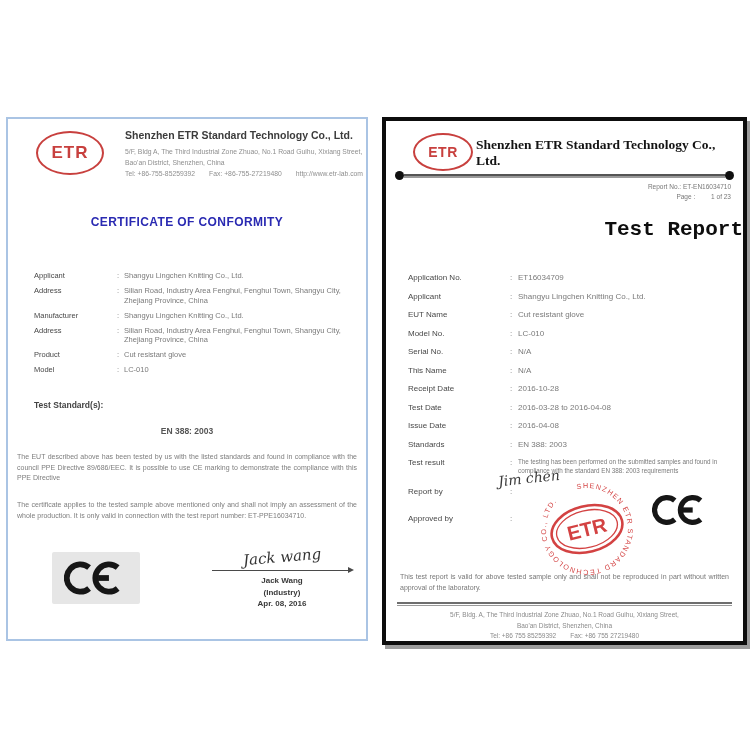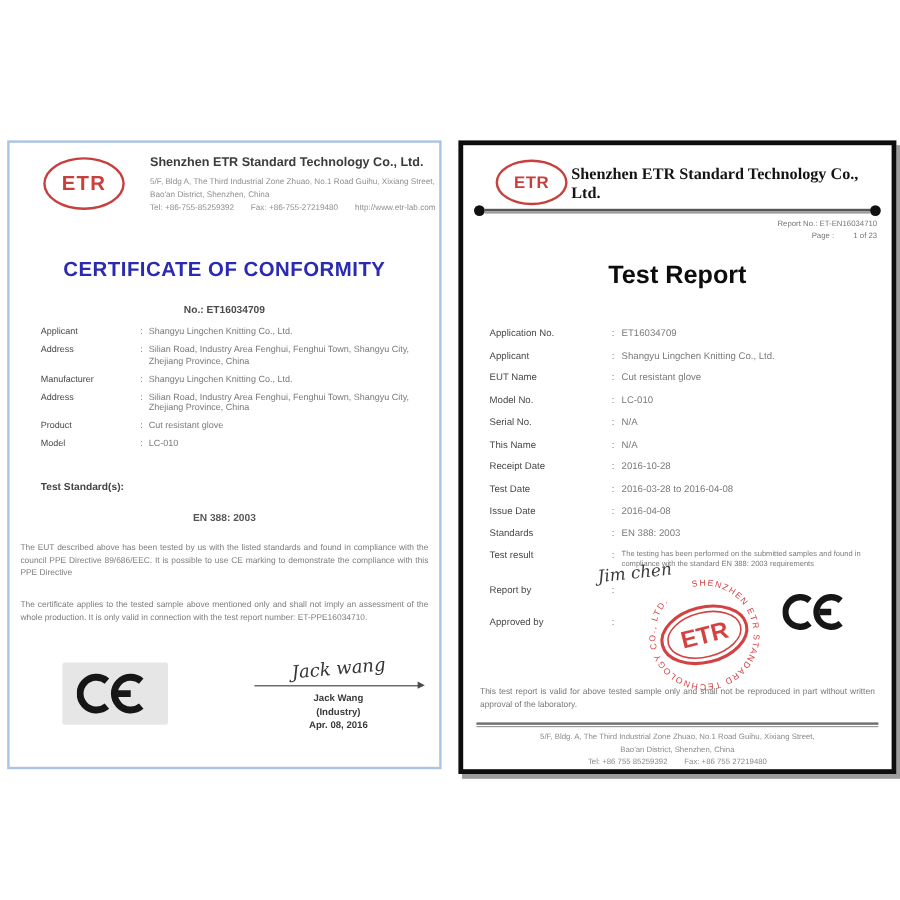--- a/index.html
+++ b/index.html
@@ -8,21 +8,21 @@
 
   
   .page-left{position:absolute;left:6px;top:117px;width:362px;height:524px;background:#fff;
              border:2px solid var(--page_border_blue,#aac4e4);box-sizing:border-box;}
   .l-logo{position:absolute;left:28px;top:12px;width:64px;height:40px;border:2.5px solid var(--logo_red,#c8403e);
           border-radius:50%;display:flex;align-items:center;justify-content:center;
           color:var(--logo_red,#c8403e);font-weight:bold;font-size:17px;letter-spacing:1px;}
   .l-company{position:absolute;left:117px;top:10px;font-size:10.5px;font-weight:bold;color:#3c3c3c;}
   .l-addr{position:absolute;left:117px;top:28px;width:238px;font-size:6.8px;color:#8f8f8f;line-height:1.6;}
   .l-contact{display:flex;justify-content:space-between;}
-  .l-title{position:absolute;top:96px;left:0;width:100%;text-align:center;font-size:17px;
+  .l-title{position:absolute;top:96px;left:0;width:100%;text-align:center;font-size:12px;
            font-weight:bold;color:var(--title_blue,#2a2ab2);letter-spacing:.4px;}
   .l-certno{position:absolute;top:134px;left:0;width:100%;text-align:center;font-size:8.5px;
             font-weight:bold;color:#4a4a4a;}
   .l-fields{position:absolute;top:152px;left:26px;right:12px;}
   .frow{display:grid;grid-template-columns:78px 12px 1fr;margin-bottom:5px;font-size:7.5px;
         color:#7a7a7a;line-height:1.32;}
   .flabel{font-weight:normal;color:#484848;}
   .fsep{text-align:center;color:#7a7a7a;}
   .l-standards-label{position:absolute;top:281px;left:26px;font-size:8.5px;font-weight:bold;color:#444;}
   .l-standard{position:absolute;top:307px;left:0;width:100%;text-align:center;font-size:8.5px;
@@ -44,22 +44,22 @@
   .r-logo{position:absolute;left:27px;top:12px;width:56px;height:34px;border:2px solid var(--logo_red,#c8403e);
           border-radius:50%;display:flex;align-items:center;justify-content:center;
           color:var(--logo_red,#c8403e);font-weight:bold;font-size:14px;letter-spacing:.5px;}
   .r-company{position:absolute;left:90px;top:16px;font-family:"Liberation Serif",serif;
              font-weight:bold;font-size:13.5px;color:#141414;}
   .r-divider{position:absolute;top:50px;left:9px;right:9px;display:flex;align-items:center;}
   .dot{width:9px;height:9px;border-radius:50%;background:#101010;flex:0 0 auto;}
   .dline{flex:1;height:4px;border-top:2px solid #555;border-bottom:2px solid #9a9a9a;box-sizing:border-box;}
   .r-meta{position:absolute;top:61px;right:12px;text-align:right;font-size:6.5px;color:#777;line-height:1.55;}
   .r-meta .pv{display:inline-block;min-width:34px;text-align:right;}
-  .r-title{position:absolute;top:97px;left:0;width:100%;text-align:center;font-size:21px;
-           font-weight:bold;color:#0d0d0d;}
+  .r-title{position:absolute;top:97px;left:0;width:100%;text-align:right;font-size:21px;
+           font-weight:bold;color:#0d0d0d;font-family:Liberation Mono, monospace;}
   .r-fields{position:absolute;top:152px;left:22px;right:16px;}
   .r-fields .frow{grid-template-columns:96px 14px 1fr;margin-bottom:8px;font-size:8px;}
   .row-section{grid-template-columns:1fr 0 0 !important;}
   .row-note .fvalue{font-size:6.3px;line-height:1.4;}
   .row-sig{margin-top:11px !important;margin-bottom:16px !important;}
   .r-sig-script{position:absolute;top:349px;left:112px;font-family:"DejaVu Serif",serif;font-style:italic;
                 font-size:14px;color:#3a3a3a;transform:rotate(-6deg);}
   .r-stamp{position:absolute;top:356px;left:136px;}
   .r-ce{position:absolute;top:373px;left:266px;}
   .r-footnote{position:absolute;top:451px;left:14px;right:14px;font-size:7px;color:#777;
@@ -85,21 +85,20 @@
       <div>5/F, Bldg A, The Third Industrial Zone Zhuao, No.1 Road Guihu, Xixiang Street,</div>
       <div>Bao'an District, Shenzhen, China</div>
       <div class="l-contact">
         <span>Tel: +86-755-85259392</span>
         <span>Fax: +86-755-27219480</span>
         <span>http://www.etr-lab.com</span>
       </div>
     </div>
 
     <div class="l-title">CERTIFICATE OF CONFORMITY</div>
-    <div class="l-certno">No.: ET16034709</div>
 
     <div class="l-fields">
 
         <div class="frow">
           <span class="flabel">Applicant</span>
           <span class="fsep">:</span>
           <span class="fvalue">Shangyu Lingchen Knitting Co., Ltd.</span>
         </div>
 
         <div class="frow">

